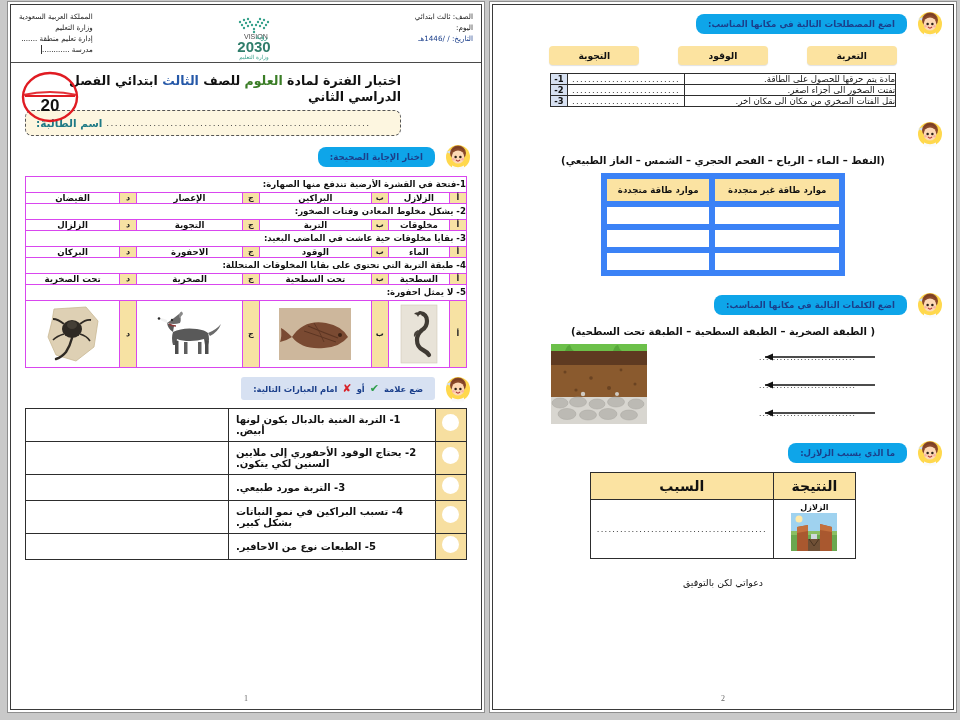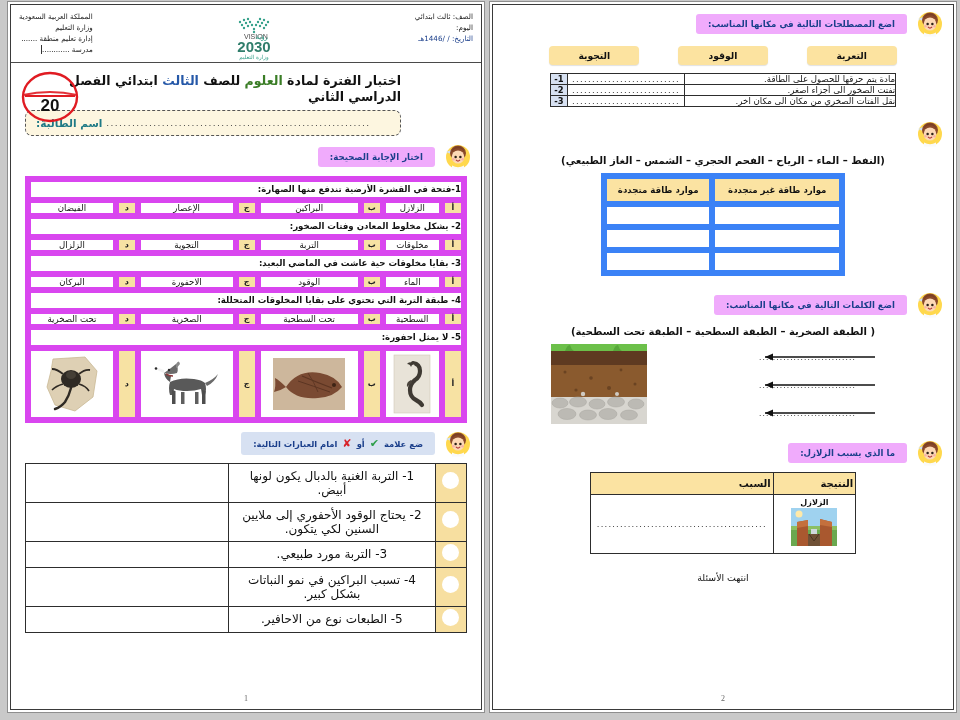--- a/index.html
+++ b/index.html
@@ -64,52 +64,52 @@
   .score{position:absolute;top:6px;right:auto;left:8px;width:62px;height:56px;}
   .score svg{position:absolute;top:0;left:0;}
   .score .num{
     position:absolute;left:0;right:0;top:27px;text-align:center;
     font-size:17px;font-weight:bold;color:#111;font-family:"Liberation Sans",sans-serif;
   }
 
   
   .instr-row{display:flex;align-items:center;justify-content:flex-start;gap:4px;padding:2px 8px 4px 8px;}
   .instr-pill{
-    background:#f0abfc;color:#1b3f8b;font-size:8.6px;font-weight:bold;
-    padding:5px 12px;border-radius:3px;white-space:nowrap;
+    background:#0ea5e9;color:#1b3f8b;font-size:8.6px;font-weight:bold;
+    padding:5px 12px;border-radius:8px;white-space:nowrap;
   }
   .avatar{width:34px;height:30px;flex:0 0 auto;}
   .avatar svg{display:block;}
 
   
   .q-table{width:94%;margin:0 auto 0 auto;border-collapse:collapse;border:1.4px solid #2d2d2d;}
-  .q-table td{border:6px solid #d946ef;padding:0;}
+  .q-table td{border:1px solid #d946ef;padding:0;}
   .q-stem{
     font-size:8.6px;font-weight:bold;color:#111;text-align:right;
     padding:4px 6px;height:15px;
   }
   .opt-letter{
     width:16px;background:#f7e2a3;text-align:center;font-size:8px;font-weight:bold;color:#222;
     padding:4px 0;
   }
-  .opt-text{text-align:center;font-size:8.6px;font-weight:normal;color:#111;padding:4px 2px;}
+  .opt-text{text-align:center;font-size:8.6px;font-weight:bold;color:#111;padding:4px 2px;}
   .opt-img{height:66px;text-align:center;vertical-align:middle;padding:2px;}
   .opt-img svg{display:block;margin:0 auto;}
 
   
   .tf-row{display:flex;align-items:center;gap:4px;padding:6px 8px 4px 8px;justify-content:flex-start;}
   .tf-pill{
     background:#d7e1f2;color:#1b3f8b;font-size:8.4px;font-weight:bold;
     padding:5px 12px;border-radius:3px;display:flex;align-items:center;gap:5px;white-space:nowrap;
   }
   .tick{color:#2d9e4a;font-size:11px;font-weight:bold;}
   .cross{color:#d8232a;font-size:11px;font-weight:bold;}
   .tf-table{width:94%;margin:0 auto;border-collapse:collapse;border:1.6px solid #2d2d2d;}
   .tf-table td{border:1px solid #2d2d2d;}
-  .tf-stmt{font-size:12px;font-weight:normal;color:#111;text-align:center;padding:5px 7px;}
+  .tf-stmt{font-size:10px;font-weight:bold;color:#111;text-align:left;padding:5px 7px;}
   .tf-ans{width:26px;background:#f7dfa0;text-align:center;padding:2px;}
   .tf-circle{width:17px;height:17px;border-radius:50%;background:#fff;display:inline-block;}
   .tf-blank{width:46%;}
 
   .page-num{
     position:absolute;bottom:6px;left:0;right:0;text-align:center;
     font-size:8px;color:#666;font-family:"Liberation Serif",serif;
   }
 
   
@@ -133,21 +133,21 @@
   .res-head{background:#fbe3a2;font-size:8.6px;font-weight:bold;color:#111;text-align:center;padding:6px 2px;}
   .res-cell{height:15px;}
 
   .soil-wrap{display:flex;align-items:center;justify-content:center;gap:0;margin:4px 0 2px 0;padding-right:18px;}
   .soil-img{width:96px;height:80px;flex:0 0 auto;}
   .arrows{flex:0 0 auto;width:230px;height:80px;}
   .arrows svg{display:block;}
 
   .cause-table{width:60%;margin:4px auto 0 auto;border-collapse:collapse;border:1.5px solid #2d2d2d;}
   .cause-table td{border:1px solid #2d2d2d;}
-  .cause-head{background:#fbe3a2;font-size:10px;font-weight:bold;color:#111;padding:5px 2px;}
+  .cause-head{background:#fbe3a2;font-size:14px;font-weight:bold;color:#111;text-align:center;padding:5px 2px;}
   .cause-result{width:38%;text-align:center;padding:3px;}
   .cause-result .lbl{font-size:8px;font-weight:bold;color:#111;display:block;margin-bottom:1px;}
   .cause-blank{text-align:center;font-size:8.4px;color:#333;letter-spacing:1.2px;padding:18px 6px;direction:ltr;}
 
   .closing{text-align:center;margin-top:16px;}
   .closing div{font-size:9.4px;color:#111;margin:5px 0;font-weight:normal;}
   .teacher-line{font-weight:bold;}
   .teacher-line .dots{font-weight:normal;letter-spacing:1.4px;font-size:8.5px;}
 </style>
 </head>
@@ -363,21 +363,21 @@
               </svg>
             </span>
           </td>
           <td class="cause-blank">............................................</td>
         </tr>
       </tbody>
         </table>
     </div>
 
     <div class="closing">
-      <div>انتهت الأسئلة</div>
+      <div>دعواتي لكن بالتوفيق</div>
     </div>
 
     <div class="page-num">2</div>
   </div>
 
   <div class="page page-left">
 
     <div class="hdr">
       <div class="hdr-col hdr-left">
         <div>الصف: ثالث ابتدائي</div>

